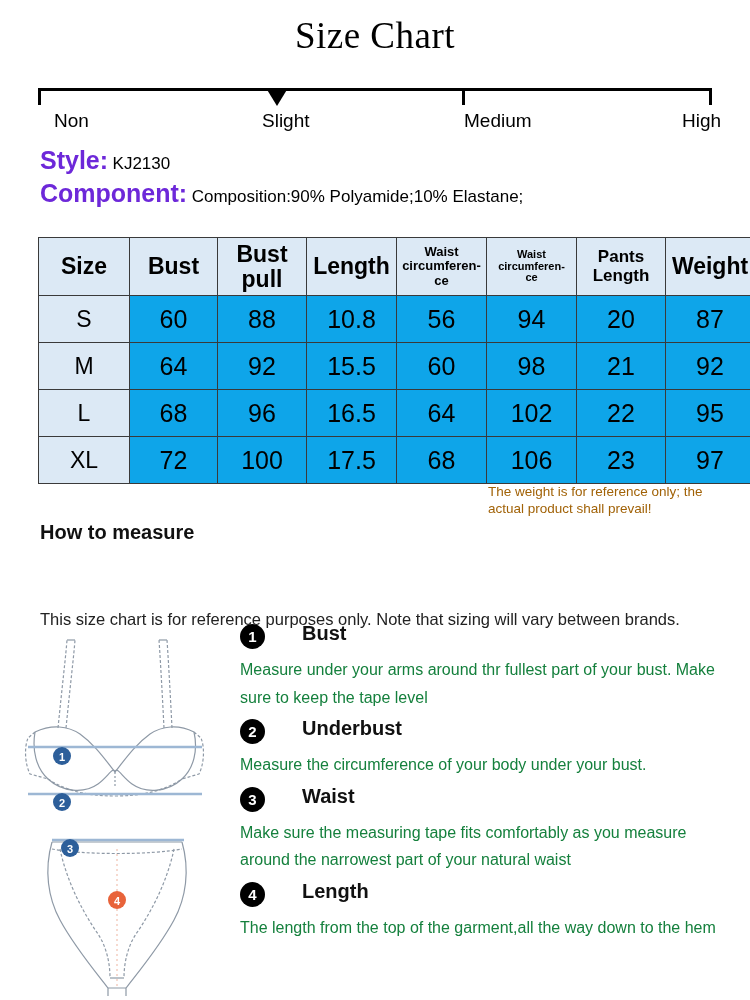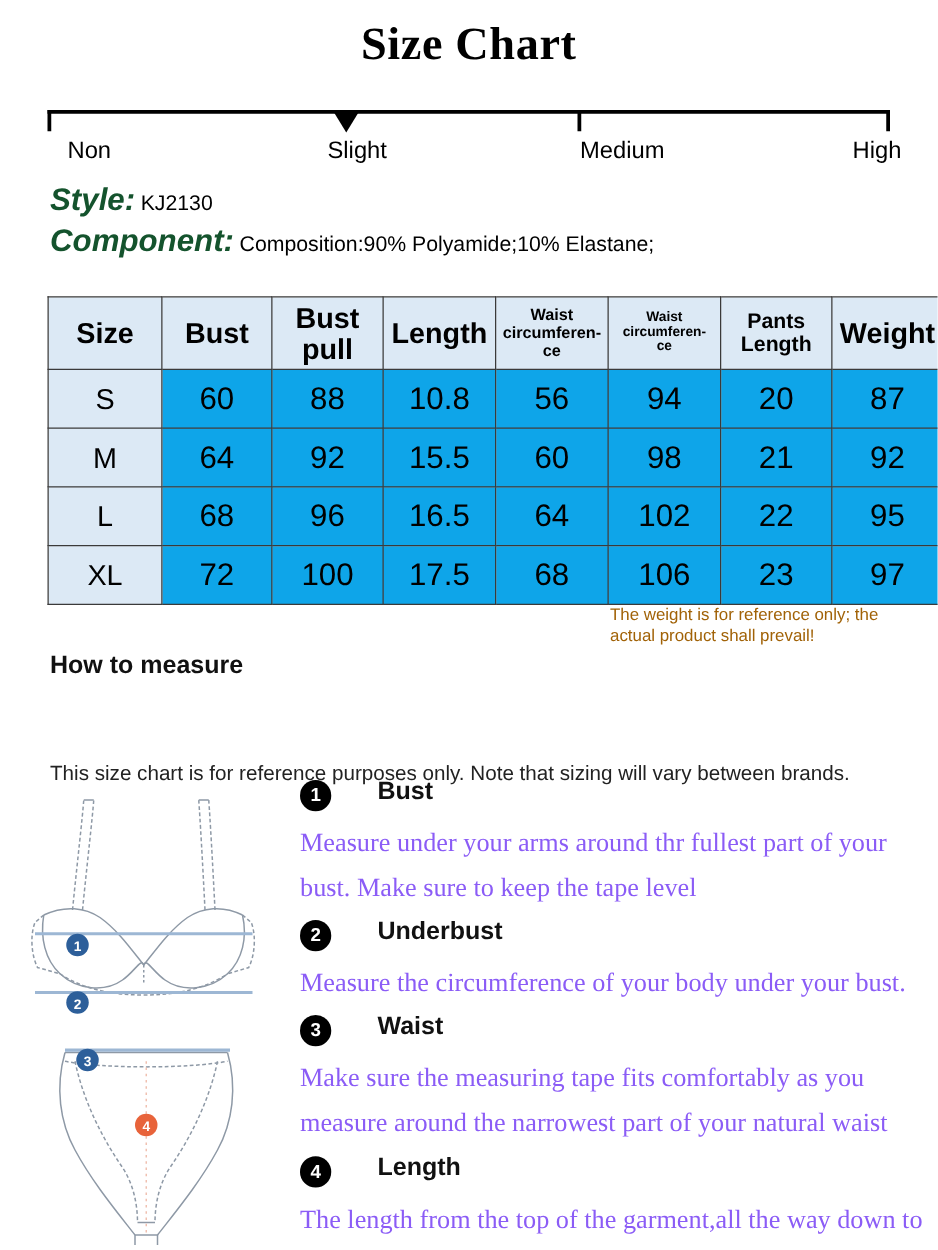--- a/index.html
+++ b/index.html
@@ -18,21 +18,21 @@
 
   
   .title {
     position: absolute;
     top: 14px;
     left: 0;
     width: 750px;
     text-align: center;
     font-family: "Liberation Serif", serif;
     font-size: 37px;
-    font-weight: 700;
+    font-weight: 400;
     letter-spacing: 0.5px;
     color: #000;
   }
 
   
   .ruler {
     position: absolute;
     top: 88px;
     left: 38px;
     width: 674px;
@@ -94,22 +94,21 @@
   .meta-comp  { top: 178px; }
   .meta-row {
     position: absolute;
     left: 0;
     white-space: nowrap;
     line-height: 30px;
   }
   .meta-label {
     font-size: 25px;
     font-weight: bold;
-    color: #14532d;
-    font-style: italic;
+    color: #6d28d9;
   }
   .meta-value {
     font-size: 17px;
     font-weight: 400;
     color: #000;
   }
 
   
   .size-table {
     position: absolute;
@@ -229,25 +228,24 @@
   }
   .step-title {
     position: absolute;
     left: 62px;
     top: 0px;
     font-size: 20px;
     font-weight: bold;
     color: #111;
   }
   .step-body {
-    font-size: 21px;
-    color: #8b5cf6;
+    font-size: 16px;
+    color: #15803d;
     line-height: 1.72;
     margin: 0 0 4px 0;
-    font-family: Liberation Serif, serif;
   }
   .s1 { margin-top: 0px; }
   .s2 { margin-top: 6px; }
   .s3 { margin-top: 6px; }
   .s4 { margin-top: 6px; }
 </style>
 </head>
 <body>
 
 <div class="title">Size Chart</div>

